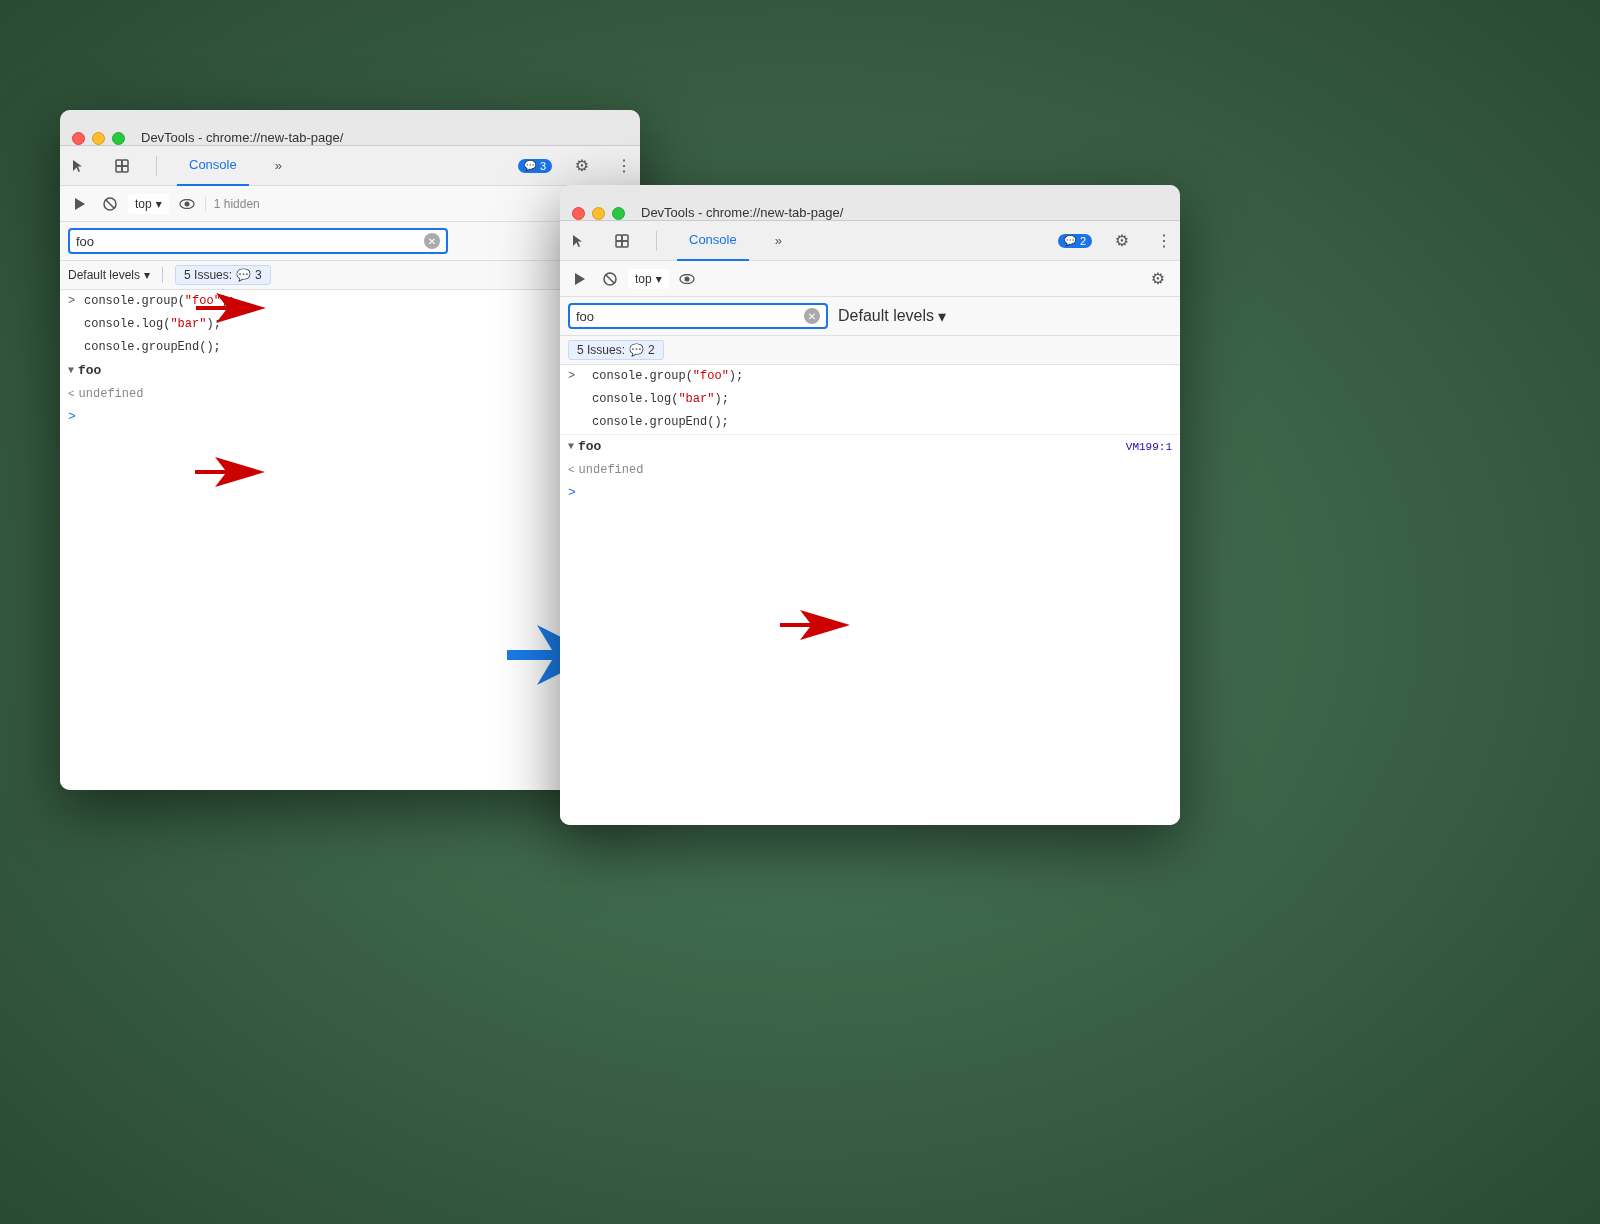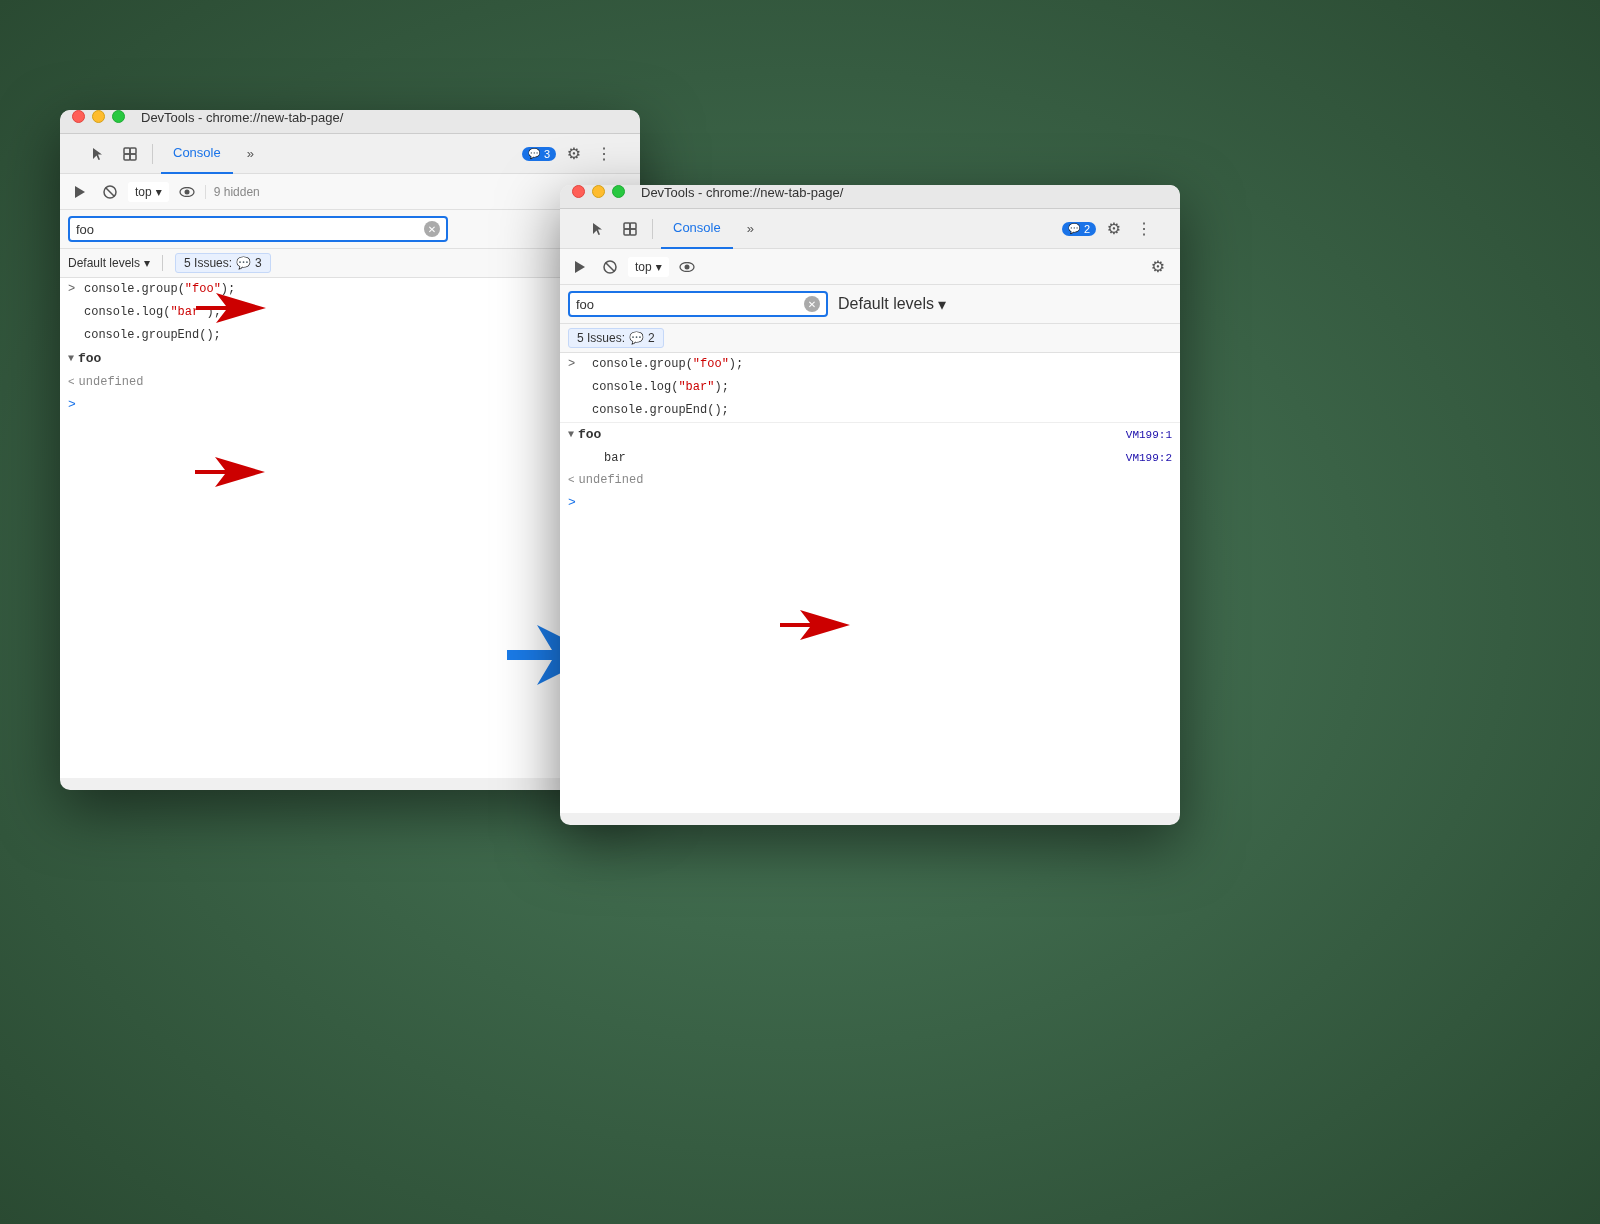--- a/index.html
+++ b/index.html
@@ -32,23 +32,23 @@
     .window-2 {
       left: 560px;
       top: 185px;
       width: 620px;
       height: 640px;
     }
 
     
     .titlebar {
       background: #e8e8e8;
-      height: 24px;
-      display: flex;
-      align-items: flex-start;
+      height: 36px;
+      display: flex;
+      align-items: flex-end;
       padding: 0 12px;
       border-bottom: 1px solid #ccc;
       border-radius: 10px 10px 0 0;
     }
 
     .traffic-lights {
       display: flex;
       gap: 7px;
       margin-right: 16px;
     }
@@ -68,23 +68,23 @@
       color: #333;
       font-weight: 500;
     }
 
     
     .toolbar {
       background: #f0f0f0;
       height: 40px;
       display: flex;
       align-items: center;
-      padding: 0 24px;
+      padding: 0 4px;
       border-bottom: 1px solid #ddd;
-      gap: 4px;
+      gap: 16px;
       justify-content: space-between;
     }
 
     .toolbar-btn {
       width: 28px;
       height: 28px;
       display: flex;
       align-items: center;
       justify-content: center;
       border-radius: 4px;
@@ -429,21 +429,21 @@
       <div class="top-dropdown">
         <span>top</span>
         <span>▾</span>
       </div>
       <div class="console-icon-btn">
         <svg width="16" height="10" viewBox="0 0 16 10">
             <ellipse cx="8" cy="5" rx="7" ry="4.5" stroke="#555" stroke-width="1.3" fill="none"></ellipse>
             <circle cx="8" cy="5" r="2.5" fill="#555"></circle>
           </svg>
       </div>
-      <div class="hidden-text">9 hidden</div>
+      <div class="hidden-text">1 hidden</div>
     </div>
 
     <div class="search-bar">
       <div class="search-input-wrap">
         <input type="text" value="foo" style="">
         <div class="search-clear">✕</div>
       </div>
     </div>
 
     <div class="filter-row">
@@ -600,24 +600,20 @@
       </div>
       <div class="console-line" style="padding-left:32px;">
         <span class="method">console.</span><span class="method">groupEnd</span><span>();</span>
       </div>
 
       <div class="console-group-line" style="border-top:1px solid #eee;">
         <span class="group-triangle">▼</span>
         <span class="group-name">foo</span>
         <span class="vm-ref">VM199:1</span>
       </div>
-      <div class="group-child" style="display:flex;align-items:center;padding:2px 8px 2px 44px;">
-        <span>bar</span>
-        <span class="vm-ref">VM199:2</span>
-      </div>
 
       <div class="undefined-line">
         <span class="lt-symbol">&lt;</span>
         <span>undefined</span>
       </div>
 
       <div class="prompt-line">
         <span>&gt;</span>
       </div>
     </div>

